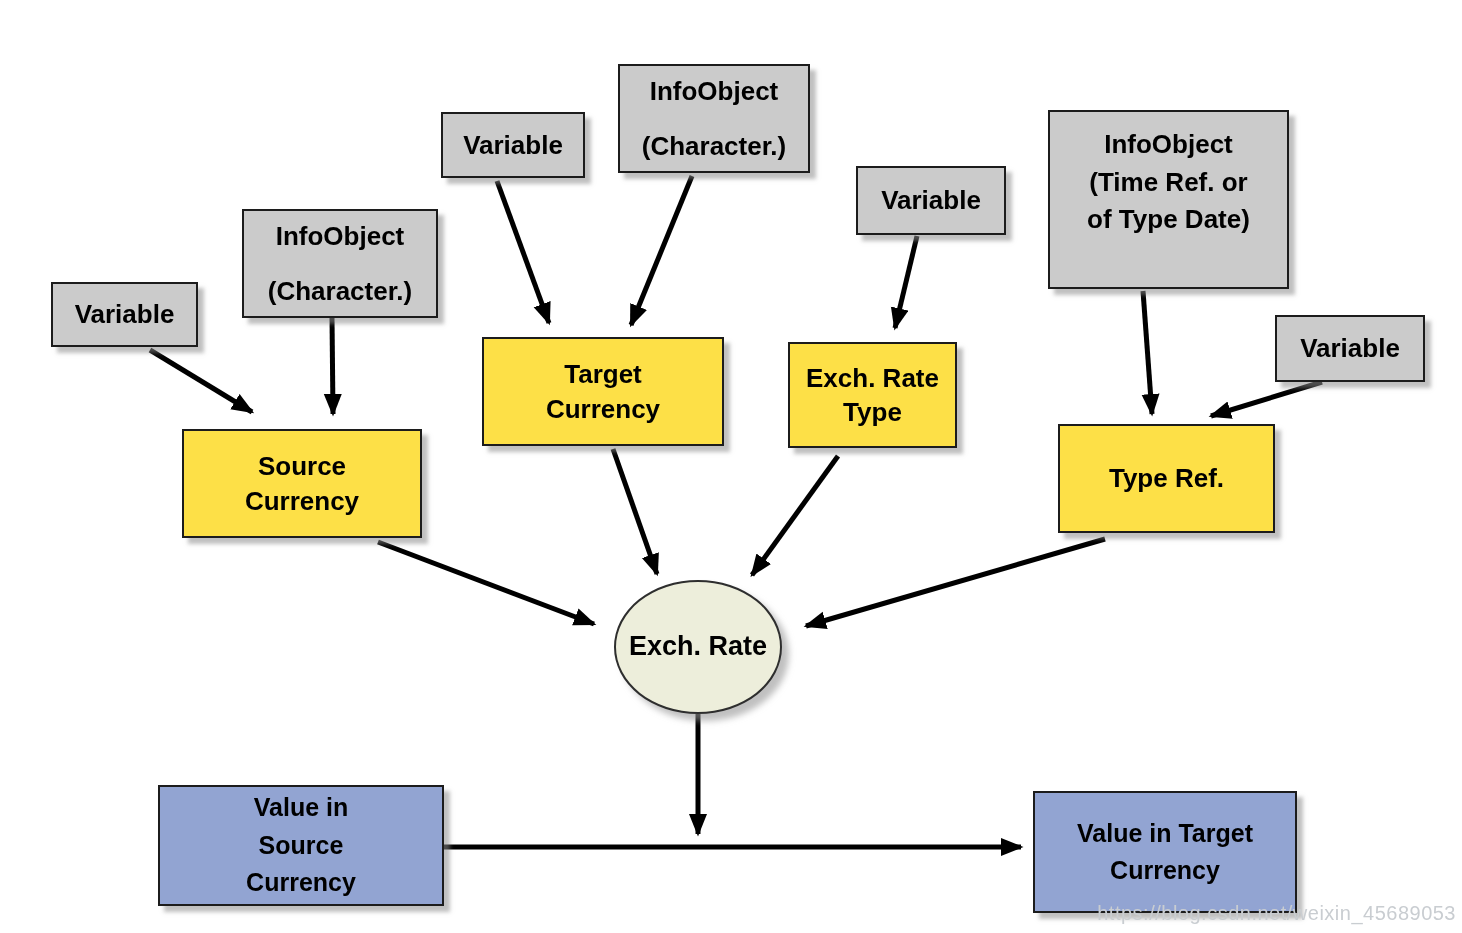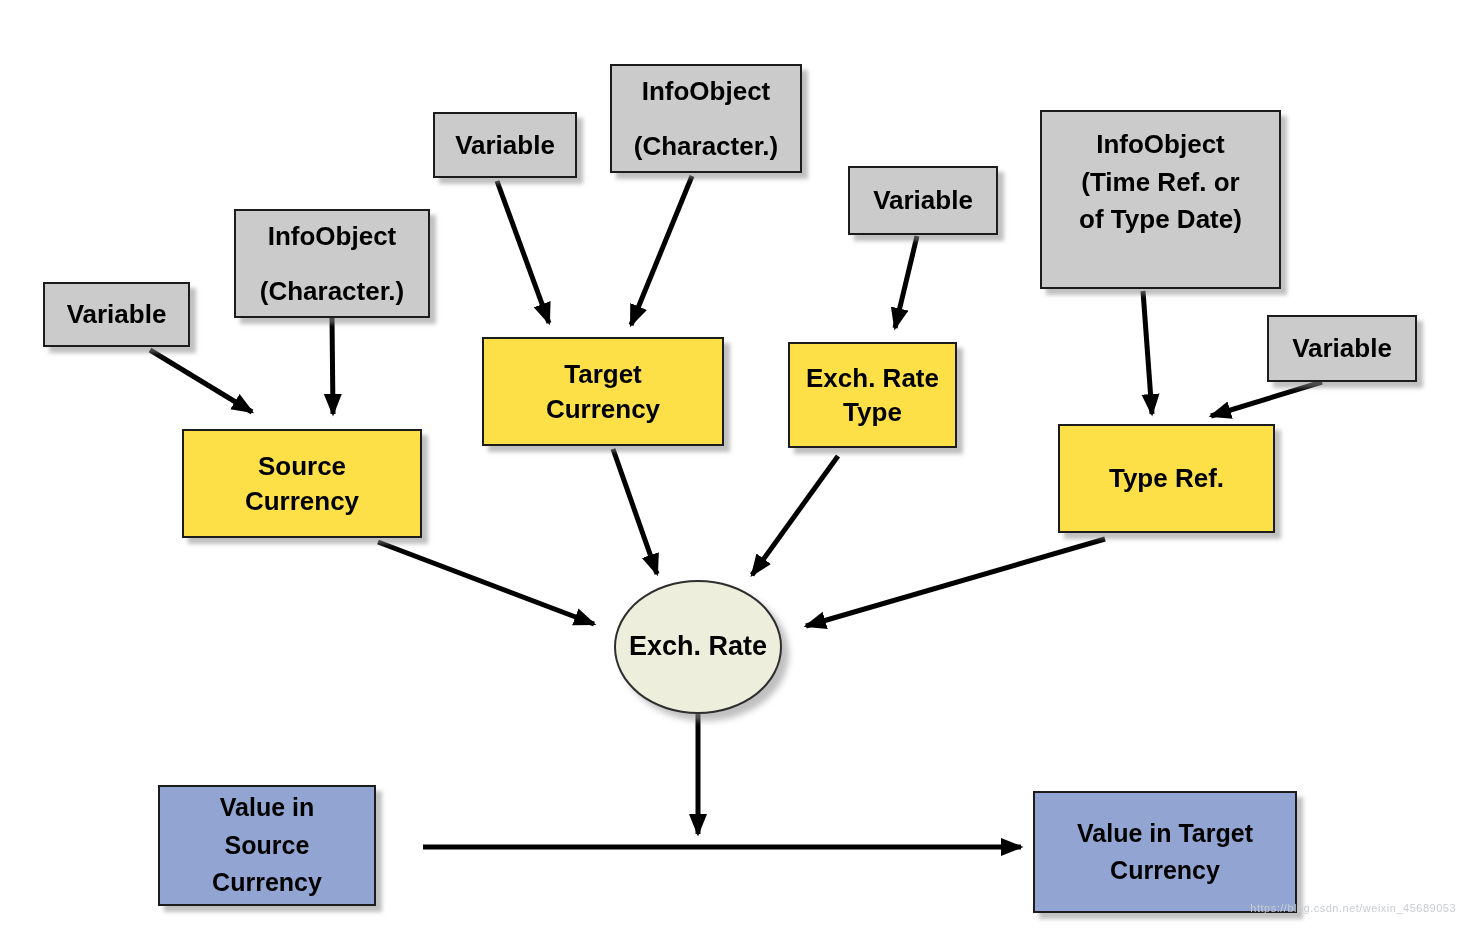--- a/index.html
+++ b/index.html
@@ -7,37 +7,37 @@
     position:relative;width:1462px;height:933px;background:#ffffff;overflow:hidden;
     font-family:"Liberation Sans",sans-serif;
   }
   .node{
     position:absolute;display:flex;align-items:center;justify-content:center;
     text-align:center;font-weight:bold;font-size:26px;color:#000;
     border:2px solid #1c1c1c;white-space:pre-line;line-height:1.32;
     box-shadow:6px 6px 4px rgba(140,140,140,0.55);
     z-index:10;box-sizing:border-box;
   }
-  .gray{background:#cbcbcb;}
+  .gray{background:#cbcbcb;margin-left:8px;}
   .cream{background:#fde047;}
   .blue{background:#92a4d2;font-size:25px;line-height:1.5;}
   .spread{line-height:2.1;}
   .toplines{align-items:flex-start;padding-top:14px;line-height:1.45;}
   .ellipse{
     border-radius:50%;border:2px solid #2e2e2e;background:#edeedb;
     box-shadow:7px 7px 6px rgba(150,150,150,0.6);font-size:27px;
   }
   .plainlabel{
     position:absolute;font-weight:bold;font-size:25px;color:#000;
     text-align:center;z-index:10;
   }
   #arrows{position:absolute;left:0;top:0;z-index:5;}
   .watermark{
     position:absolute;right:6px;top:902px;z-index:20;
-    font-size:11px;color:#c9cdd1;font-weight:normal;letter-spacing:0.5px;
+    font-size:20px;color:#c9cdd1;font-weight:normal;letter-spacing:0.5px;
   }
 </style>
 </head>
 <body>
 
 <div id="canvas">
 
   <svg id="arrows" width="1462" height="933" viewBox="0 0 1462 933">
     <defs>
       <marker id="ah" markerUnits="strokeWidth" markerWidth="5" markerHeight="4" refX="4" refY="1.8" orient="auto">
@@ -83,21 +83,21 @@
   <div class="node cream" style="left:482px;top:337px;width:242px;height:109px;">Target
 Currency</div>
 
   <div class="node cream" style="left:788px;top:342px;width:169px;height:106px;">Exch. Rate
 Type</div>
 
   <div class="node cream" style="left:1058px;top:424px;width:217px;height:109px;">Type Ref.</div>
 
   <div class="node ellipse" style="left:614px;top:580px;width:168px;height:134px;">Exch. Rate</div>
 
-  <div class="node blue" style="left:158px;top:785px;width:218px;height:121px;text-align:center;">Value in
+  <div class="node blue" style="left:158px;top:785px;width:286px;height:121px;text-align:center;">Value in
 Source
 Currency</div>
 
   <div class="node blue" style="left:1033px;top:783px;width:264px;height:122px;margin-top:8px;">Value in Target
 Currency</div>
 
 
   <div class="watermark">https://blog.csdn.net/weixin_45689053</div>
 
 </div>

